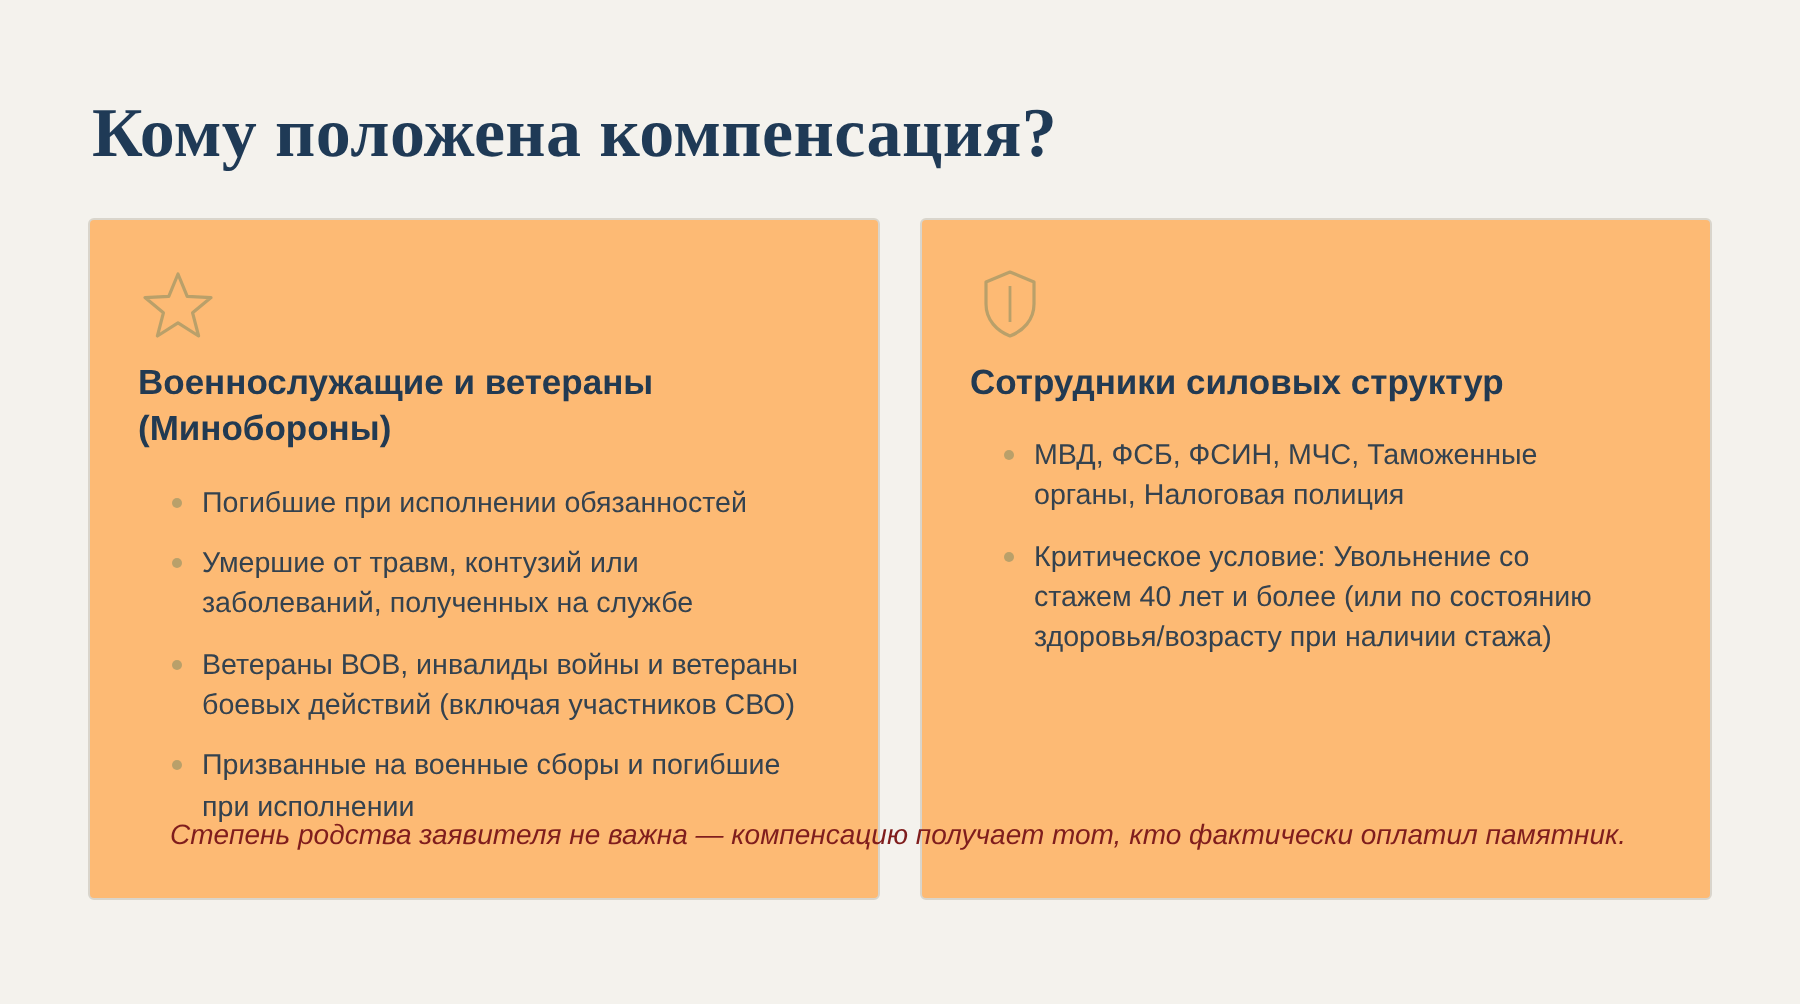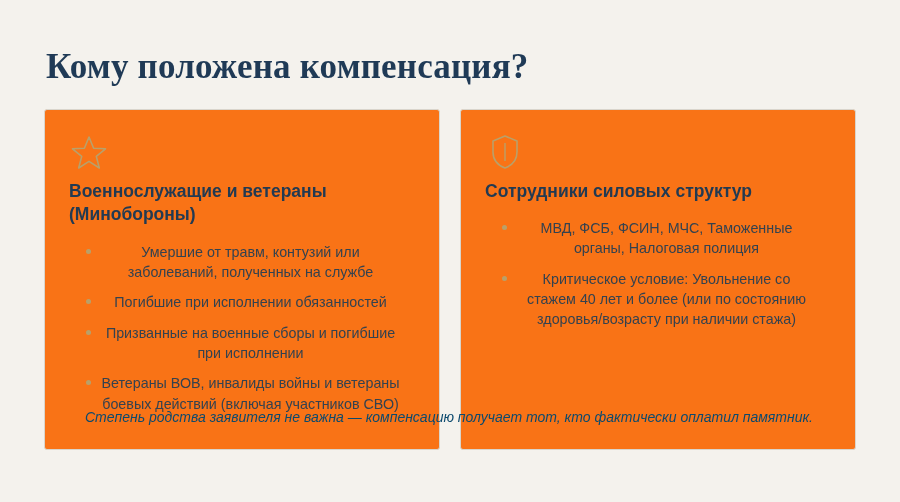--- a/index.html
+++ b/index.html
@@ -30,21 +30,21 @@
     margin: 8px 0 22px 2px;
     line-height: 1.1;
   }
   .cards {
     display: flex;
     gap: 20px;
     align-items: stretch;
   }
   .card {
     flex: 1 1 0;
-    background: #f97316;
+    background: #fdba74;
     border: 1px solid #d9d5cc;
     border-radius: 3px;
     box-sizing: border-box;
     padding: 22px 24px 20px 24px;
     min-height: 340px;
   }
   .card-icon {
     height: 42px;
     margin-bottom: 6px;
   }
@@ -55,21 +55,20 @@
     font-size: 17.5px;
     font-weight: bold;
     color: #223a52;
     line-height: 1.35;
     margin-bottom: 14px;
   }
   ul.bullets {
     list-style: none;
     margin: 15px;
     padding: 0;
-    text-align: center;
   }
   ul.bullets li {
     position: relative;
     padding-left: 17px;
     margin-bottom: 10px;
     font-size: 14.3px;
     line-height: 1.42;
     color: #34424f;
   }
   ul.bullets li::before {
@@ -82,21 +81,21 @@
     border-radius: 50%;
     background: #b9a06a;
   }
   .footnote {
     position: absolute;
     left: 46px;
     right: 48px;
     bottom: 22px;
     font-size: 14px;
     font-style: italic;
-    color: #0c4a6e;
+    color: #7f1d1d;
     text-align: center;
     line-height: 1.4;
   }
 </style>
 </head>
 <body>
 
 <div class="slide">
 
   <div class="title">Кому положена компенсация?</div>
@@ -104,24 +103,24 @@
   <div class="cards">
 
     <div class="card">
       <div class="card-icon">
         <svg width="40" height="40" viewBox="0 0 40 40" fill="none" stroke="#b9a06a" stroke-width="1.6" stroke-linejoin="round">
           <polygon points="20,5 24.6,16.2 36.5,16.8 27.3,24.4 30.3,36 20,29.4 9.7,36 12.7,24.4 3.5,16.8 15.4,16.2"></polygon>
         </svg>
       </div>
       <div class="card-title">Военнослужащие и ветераны (Минобороны)</div>
       <ul class="bullets">
+        <li>Погибшие при исполнении обязанностей</li>
         <li>Умершие от травм, контузий или заболеваний, полученных на службе</li>
-        <li>Погибшие при исполнении обязанностей</li>
+        <li>Ветераны ВОВ, инвалиды войны и ветераны боевых действий (включая участников СВО)</li>
         <li>Призванные на военные сборы и погибшие при исполнении</li>
-        <li>Ветераны ВОВ, инвалиды войны и ветераны боевых действий (включая участников СВО)</li>
       </ul>
     </div>
 
     <div class="card">
       <div class="card-icon">
         <svg width="40" height="40" viewBox="0 0 40 40" fill="none" stroke="#b9a06a" stroke-width="1.6" stroke-linejoin="round">
           <path d="M20 4 L32 9 V20 C32 28 26.5 33.5 20 36 C13.5 33.5 8 28 8 20 V9 Z"></path>
           <path d="M20 11 V29" stroke-width="1.4"></path>
         </svg>
       </div>

